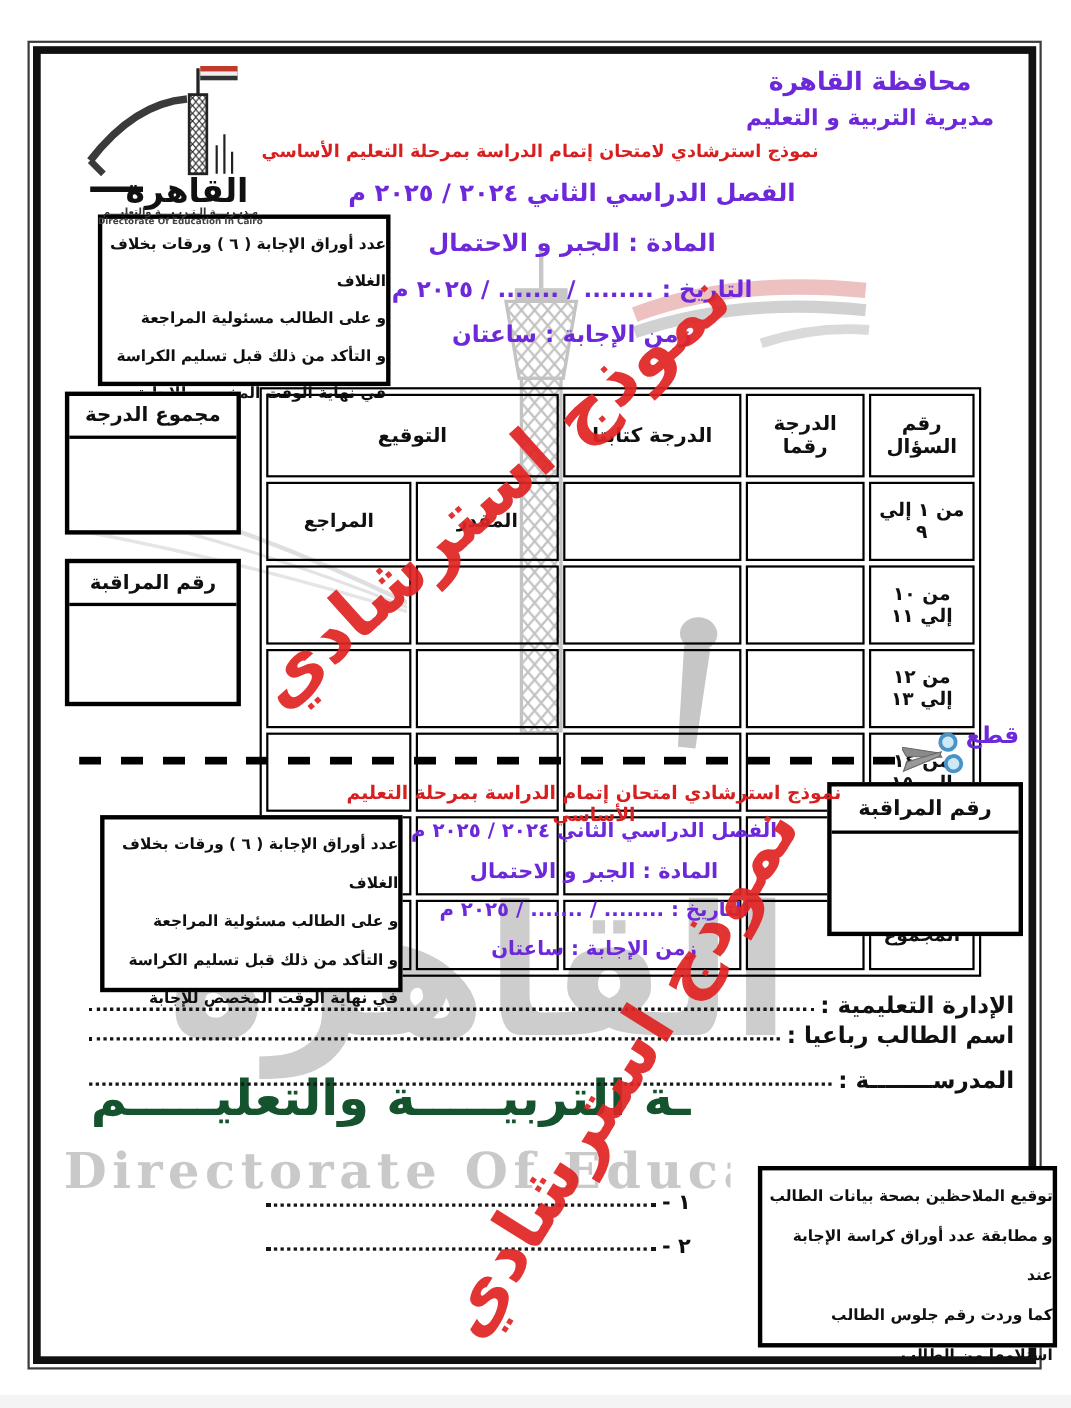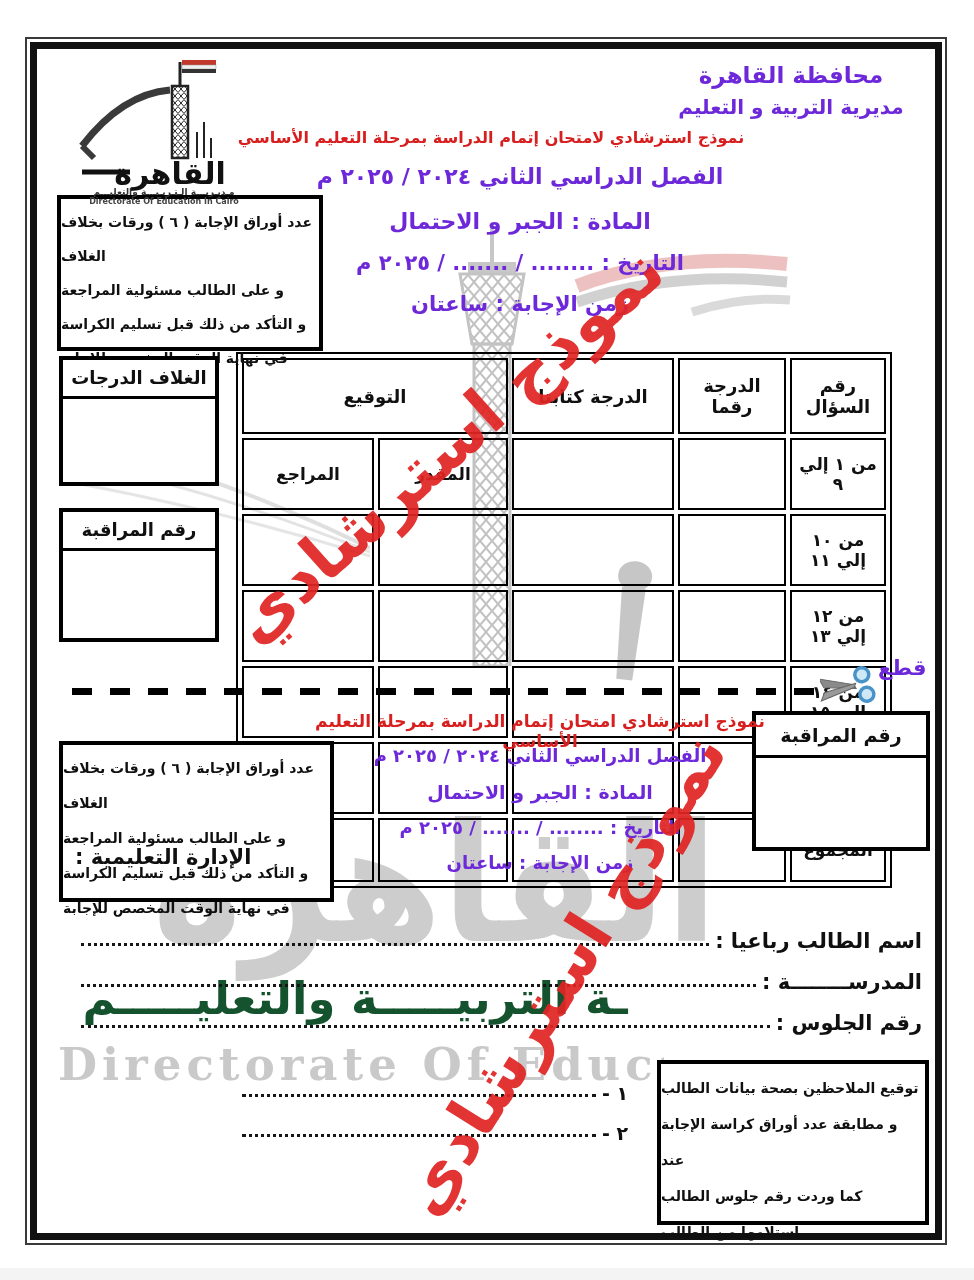--- a/index.html
+++ b/index.html
@@ -6,21 +6,21 @@
   .page{position:relative;width:974px;height:1280px;background:#fff;overflow:hidden;
         font-family:"DejaVu Sans",sans-serif;color:#101010;}
   .frame{position:absolute;left:30px;top:42px;width:898px;height:1184px;
          border:7px solid #111;outline:2px solid #3a3a3a;outline-offset:3px;background:transparent;z-index:2;}
   .t{position:absolute;font-weight:bold;color:#6d28d9;}
   .center{text-align:center;}
   .redtxt{color:#d81f1f;}
   .wm{position:absolute;z-index:1;pointer-events:none;}
   .content{z-index:12;}
   .whitebox{position:absolute;background:#fff;border:4px solid #000;z-index:10;}
-  .instr{padding-top:6px;text-align:left;font-weight:bold;font-size:14px;line-height:34px;direction:rtl;}
+  .instr{padding-top:6px;text-align:right;font-weight:bold;font-size:14px;line-height:34px;direction:rtl;margin-left:32px;}
   .sidebox .lbl{border-bottom:3px solid #000;text-align:center;font-weight:bold;font-size:18px;
                 height:36px;line-height:36px;direction:rtl;}
   .marks{position:absolute;left:236px;top:352px;z-index:5;border-collapse:separate;border-spacing:4px;
          border:2px solid #000;table-layout:fixed;width:654px;background:transparent;}
   .marks td{border:2px solid #000;text-align:center;font-weight:bold;font-size:17px;
             direction:rtl;padding:14px 3px;background:transparent;}
   .marks td.hdr{font-size:18px;height:44px;}
   .marks td.cell{height:32px;}
   .dotline{flex:1;border-bottom:3px dotted #161616;margin:0 6px 7px 6px;}
   .fieldrow{position:absolute;display:flex;direction:rtl;align-items:flex-end;z-index:12;}
@@ -175,21 +175,21 @@
       <td class="cell">المجموع</td>
       <td class="cell"></td>
       <td class="cell"></td>
       <td class="cell"></td>
       <td class="cell"></td>
     </tr>
   </tbody>
     </table>
 
   <div class="whitebox sidebox" style="left:59px;top:356px;width:152px;height:122px;">
-    <div class="lbl">الغلاف الدرجات</div>
+    <div class="lbl">مجموع الدرجة</div>
     <div style="height:84px;"></div>
   </div>
   <div class="whitebox sidebox" style="left:59px;top:508px;width:152px;height:126px;">
     <div class="lbl">رقم المراقبة</div>
     <div style="height:88px;"></div>
   </div>
 
   <div class="content" style="position:absolute;left:72px;top:688px;width:742px;height:7px;z-index:12;
               background:repeating-linear-gradient(90deg,#000 0 20px,transparent 20px 38px);"></div>
   <svg class="content" style="position:absolute;left:820px;top:664px;z-index:12;" width="60" height="46" viewBox="0 0 60 46">
@@ -213,34 +213,30 @@
     <div>و على الطالب مسئولية المراجعة</div>
     <div>و التأكد من ذلك قبل تسليم الكراسة</div>
     <div>في نهاية الوقت المخصص للإجابة</div>
   </div>
 
   <div class="whitebox sidebox" style="left:752px;top:711px;width:170px;height:132px;">
     <div class="lbl" style="font-size:19px;height:40px;line-height:40px;">رقم المراقبة</div>
     <div style="height:90px;"></div>
   </div>
 
-  <div class="fieldrow" style="left:75px;top:845px;width:847px;height:38px;flex-direction:column;">
+  <div class="fieldrow" style="left:75px;top:888px;width:847px;height:38px;">
     <span class="flabel">الإدارة التعليمية :</span>
     <span class="dotline"></span>
   </div>
   <div class="fieldrow" style="left:75px;top:915px;width:847px;height:38px;">
     <span class="flabel">اسم الطالب رباعيا :</span>
     <span class="dotline"></span>
   </div>
   <div class="fieldrow" style="left:75px;top:956px;width:847px;height:38px;">
     <span class="flabel">المدرســــــــة :</span>
-    <span class="dotline"></span>
-  </div>
-  <div class="fieldrow" style="left:75px;top:997px;width:847px;height:38px;">
-    <span class="flabel">رقم الجلوس :</span>
     <span class="dotline"></span>
   </div>
 
   <div class="obsrow" style="left:236px;top:1072px;width:392px;height:32px;">
     <span class="flabel">١ -</span>
     <span class="dotline"></span>
   </div>
   <div class="obsrow" style="left:236px;top:1112px;width:392px;height:32px;">
     <span class="flabel">٢ -</span>
     <span class="dotline"></span>

